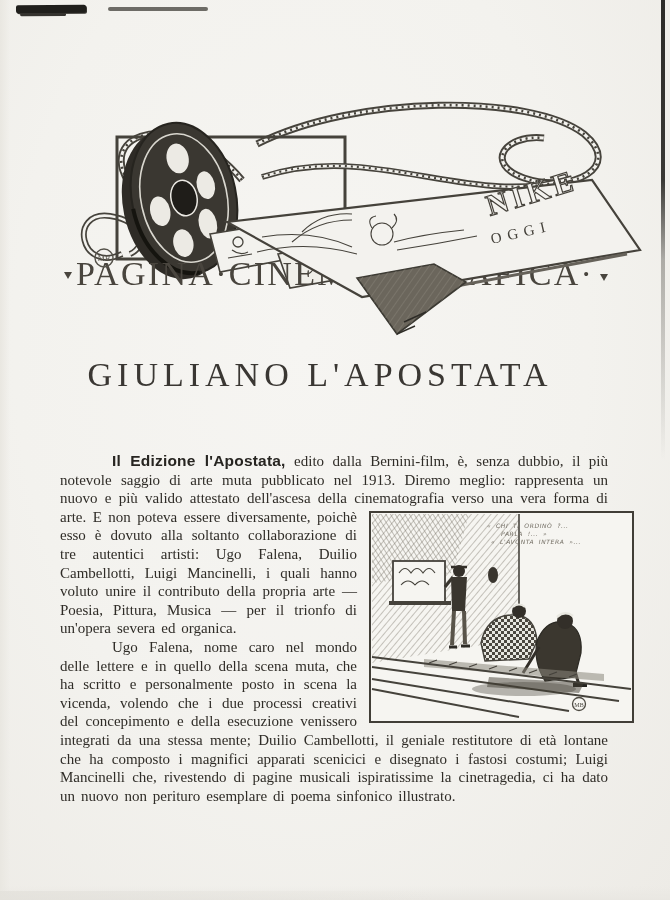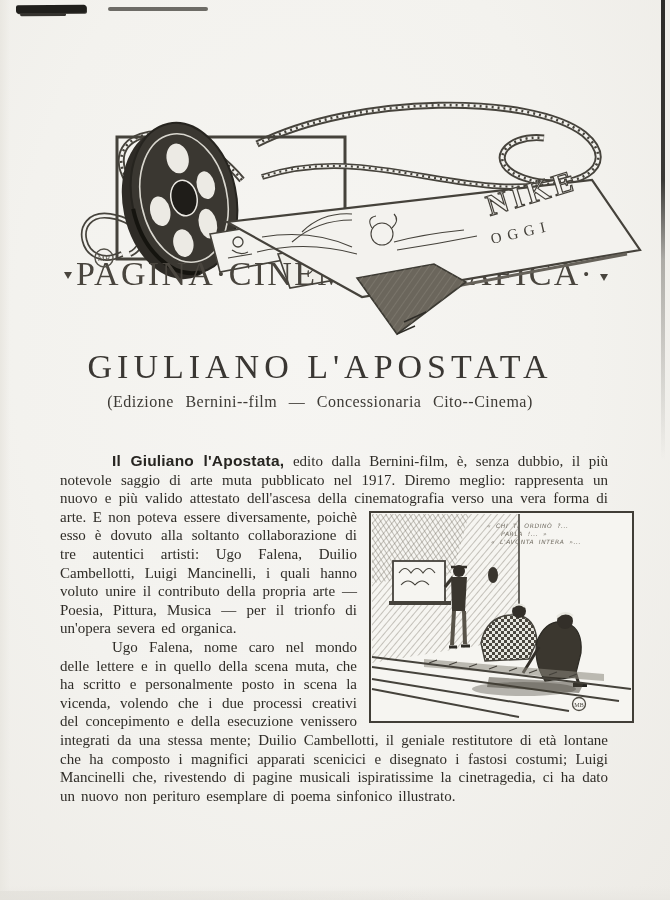--- a/index.html
+++ b/index.html
@@ -16,21 +16,21 @@
   .smudge1{left:16px;top:5px;width:70px;height:8px;background:#201f1c;border-radius:2px;transform:rotate(-.4deg);box-shadow:1px 1px 0 #3a3834;}
   .smudge1:after{content:"";position:absolute;left:4px;top:8px;width:46px;height:3px;background:#35332f;border-radius:2px;}
   .smudge2{left:108px;top:7px;width:100px;height:4px;background:#55534e;border-radius:2px;opacity:.85;}
   .edge-line{left:661px;top:0;width:4px;height:460px;
     background:linear-gradient(to bottom,#2c2b28 0,#3a3935 180px,rgba(90,88,82,.45) 260px,rgba(120,117,110,0) 460px);}
   .bottom-strip{left:0;bottom:0;width:100%;height:9px;background:linear-gradient(to right,#e2e0da 0,rgba(226,224,218,0) 65%);opacity:.7;}
 
   .masthead{position:absolute;left:52px;top:82px;width:575px;height:222px;}
   .masthead svg{overflow:visible;}
 
-  .title-block{position:absolute;left:0;top:348px;width:640px;text-align:center;}
+  .title-block{position:absolute;left:0;top:356px;width:640px;text-align:center;}
   .article-title{
     font-size:34px;letter-spacing:5px;color:#3a3733;font-weight:400;
     font-family:"Liberation Serif",serif;white-space:nowrap;
   }
   .article-subtitle{
     margin-top:7px;font-size:16px;letter-spacing:.5px;word-spacing:7px;color:#3d3a35;white-space:nowrap;
   }
 
   .bodytext{position:absolute;left:60px;top:452px;width:548px;
     font-size:15px;line-height:18.6px;text-align:justify;word-spacing:2.2px;color:#2f2c27;}
@@ -129,25 +129,24 @@
 
   <g>
     <circle cx="52" cy="176" r="9" fill="none" stroke="#55524a" stroke-width="1.4"></circle>
     <text x="52" y="179" font-size="8" text-anchor="middle" fill="#55524a" font-family="Liberation Serif, serif">MB</text>
   </g>
 </svg>
 </div>
 
 <div class="title-block">
   <div class="article-title">GIULIANO L'APOSTATA</div>
-  <div class="article-subtitle">(Edizione Bernini--film — Concessionaria Cito--Cinema)</div>
 </div>
 
 <div class="bodytext">
-  <p><b class="lead">Il Giuliano l'Apostata,</b><span> edito dalla Bernini-film, è, senza dubbio, il più notevole saggio di arte muta pubblicato nel 1917. Diremo meglio: rappresenta un nuovo e più valido attestato dell'ascesa della cinematografia verso una vera forma di </span><span class="illus-float">
+  <p><b class="lead">Il Edizione l'Apostata,</b><span> edito dalla Bernini-film, è, senza dubbio, il più notevole saggio di arte muta pubblicato nel 1913. Diremo meglio: rappresenta un nuovo e più valido attestato dell'ascesa della cinematografia verso una vera forma di </span><span class="illus-float">
         <svg width="265" height="212" viewBox="0 0 265 212">
       <defs>
         <pattern id="wallH" width="5" height="5" patternUnits="userSpaceOnUse" patternTransform="rotate(40)">
           <line x1="0" y1="0" x2="0" y2="5" stroke="#928d82" stroke-width="1.2"></line>
         </pattern>
         <pattern id="wallH2" width="4" height="4" patternUnits="userSpaceOnUse" patternTransform="rotate(-32)">
           <line x1="0" y1="0" x2="0" y2="4" stroke="#716c61" stroke-width="1.2"></line>
         </pattern>
         <pattern id="check" width="6" height="6" patternUnits="userSpaceOnUse">
           <rect width="6" height="6" fill="#e7e6df"></rect>

